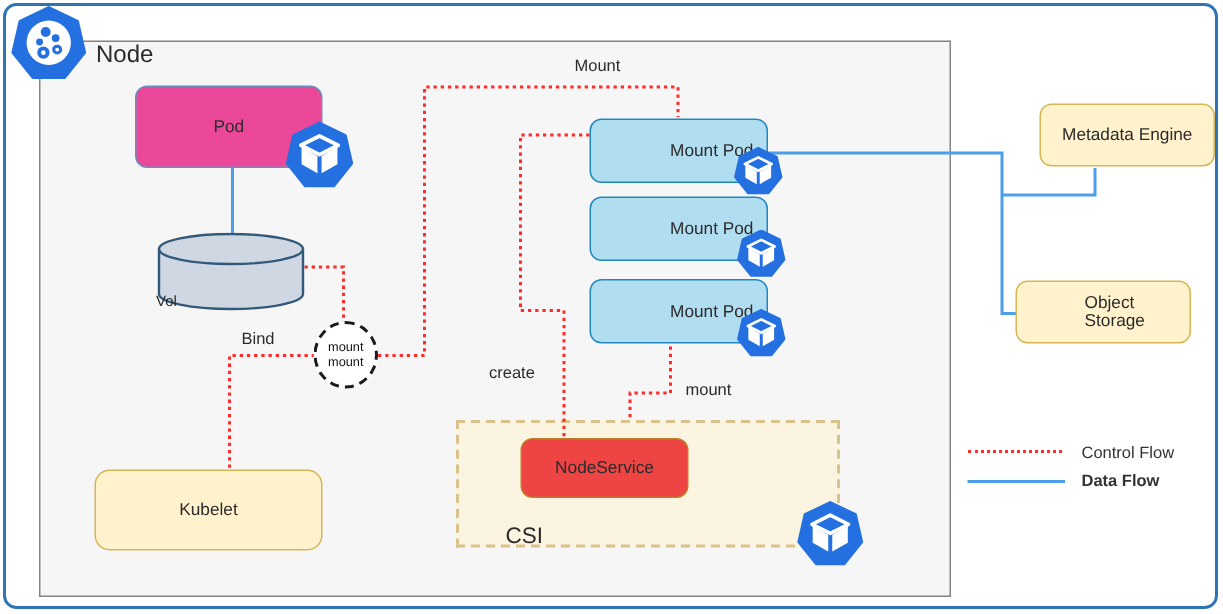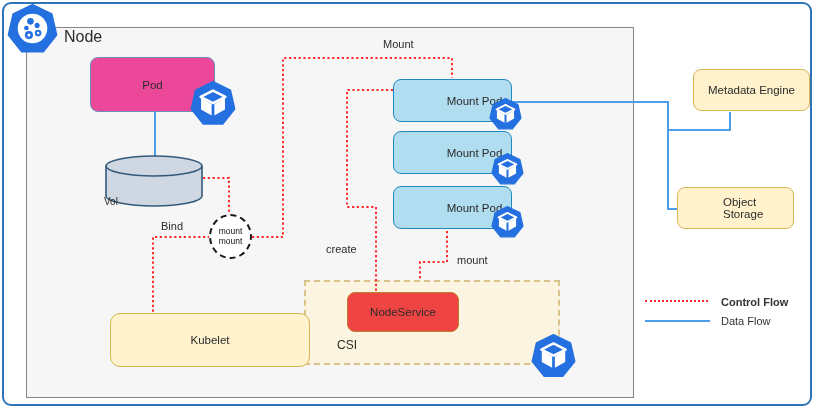--- a/index.html
+++ b/index.html
@@ -5,37 +5,37 @@
   html,body{margin:0;padding:0;background:#fff;}
   body{font-family:"Liberation Sans", sans-serif;}
   #canvas{position:relative;width:815px;height:409px;background:#fff;overflow:hidden;}
   .outer-frame{position:absolute;left:2px;top:2px;right:3px;bottom:3px;border:2.5px solid #2E75B6;border-radius:9px;z-index:1;}
   .node-box{position:absolute;left:26px;top:27px;width:608px;height:371px;border:1.5px solid #848484;background:#F6F6F6;box-sizing:border-box;z-index:2;}
   .lbl{position:absolute;color:#2b2b2b;font-size:11px;z-index:6;white-space:nowrap;}
   .node-label{left:64px;top:28px;font-size:16px;}
   .shape{position:absolute;display:flex;align-items:center;justify-content:center;box-sizing:border-box;font-size:11.5px;color:#2b2b2b;z-index:4;}
   .rounded{border-radius:8px;}
   .pod-box{left:90px;top:57px;width:125px;height:55px;background:#ec4899;border:1.5px solid #6C8EBF;}
-  .kubelet-box{left:63px;top:313px;width:200px;height:54px;background:#FFF2CC;border:1.5px solid #D6B656;border-radius:10px;margin-left:47px;}
+  .kubelet-box{left:63px;top:313px;width:152px;height:54px;background:#FFF2CC;border:1.5px solid #D6B656;border-radius:10px;}
   .mount-pod{left:393px;width:119px;height:43px;background:#B1DDF0;border:1.5px solid #2188BE;padding-left:44px;}
   .mp1{top:79px;} .mp2{top:131px;} .mp3{top:186px;}
   .nodeservice-box{left:347px;top:292px;width:112px;height:40px;background:#ef4444;border:1.5px solid #BE7D28;z-index:4;}
   .csi-box{position:absolute;left:304px;top:280px;width:256px;height:85px;background:#FBF4E0;border:2px dashed #D9C38B;box-sizing:border-box;z-index:2;}
-  .csi-label{position:absolute;left:31px;top:56px;font-size:12px;color:#2b2b2b;}
+  .csi-label{position:absolute;left:31px;top:67px;font-size:15px;color:#2b2b2b;}
   .metadata-box{left:677px;top:69px;width:117px;height:42px;background:#FFF2CC;border:1.5px solid #D6B656;margin-left:16px;}
   .object-box{left:677px;top:187px;width:117px;height:42px;background:#FFF2CC;border:1.5px solid #D6B656;padding-left:45px;}
   .mount-point{position:absolute;left:209px;top:214px;width:43px;height:45px;background:#fff;border:2px dashed #1a1a1a;border-radius:50%;display:flex;flex-direction:column;align-items:center;justify-content:center;font-size:8.5px;line-height:9.5px;color:#111;z-index:5;box-sizing:border-box;}
   .vol-wrap{position:absolute;left:104px;top:155px;width:100px;height:53px;z-index:4;}
   .vol-label{position:absolute;left:0;top:41px;width:100%;text-align:left;font-size:10px;color:#2b2b2b;}
   svg.connectors{position:absolute;left:0;top:0;z-index:3;pointer-events:none;}
   .icon{position:absolute;z-index:5;}
   .legend-swatch-control{position:absolute;left:645px;top:300px;width:63px;height:0;border-top:2.5px dotted #FF2A2A;z-index:6;}
   .legend-swatch-data{position:absolute;left:645px;top:320px;width:65px;height:0;border-top:2.5px solid #4D9EE8;z-index:6;}
-  .legend-label-control{left:721px;top:296px;color:#333;font-weight:bold;}
-  .legend-label-data{left:721px;top:315px;color:#333;}
+  .legend-label-control{left:721px;top:296px;color:#333;}
+  .legend-label-data{left:721px;top:315px;color:#333;font-weight:bold;}
   .edge-mount{left:383px;top:38px;}
   .edge-bind{left:161px;top:220px;}
   .edge-create{left:326px;top:243px;text-align:right;}
   .edge-watch{left:457px;top:254px;}
 </style>
 </head>
 <body>
 
 <div id="canvas">
 

